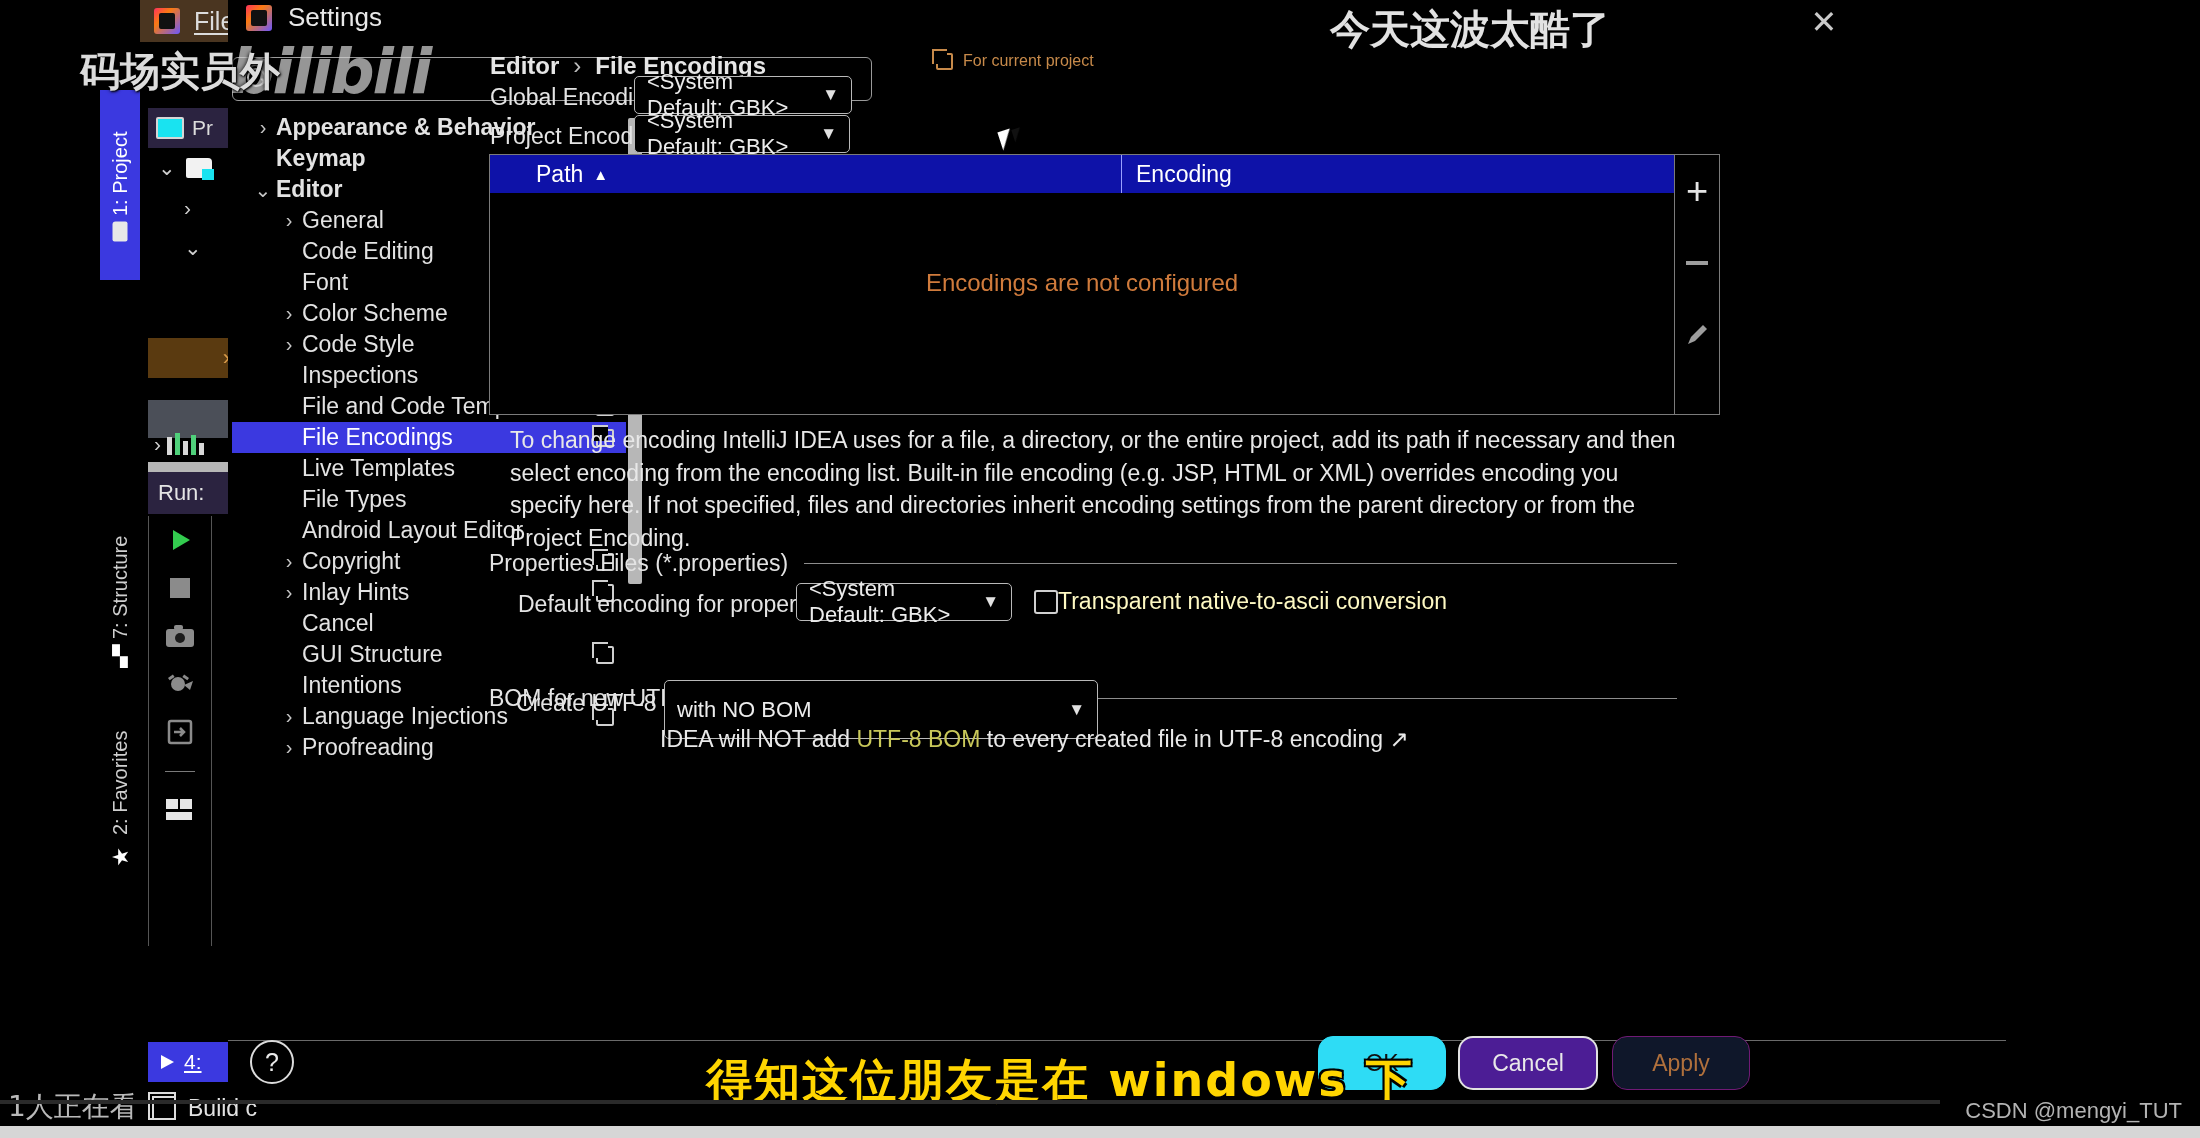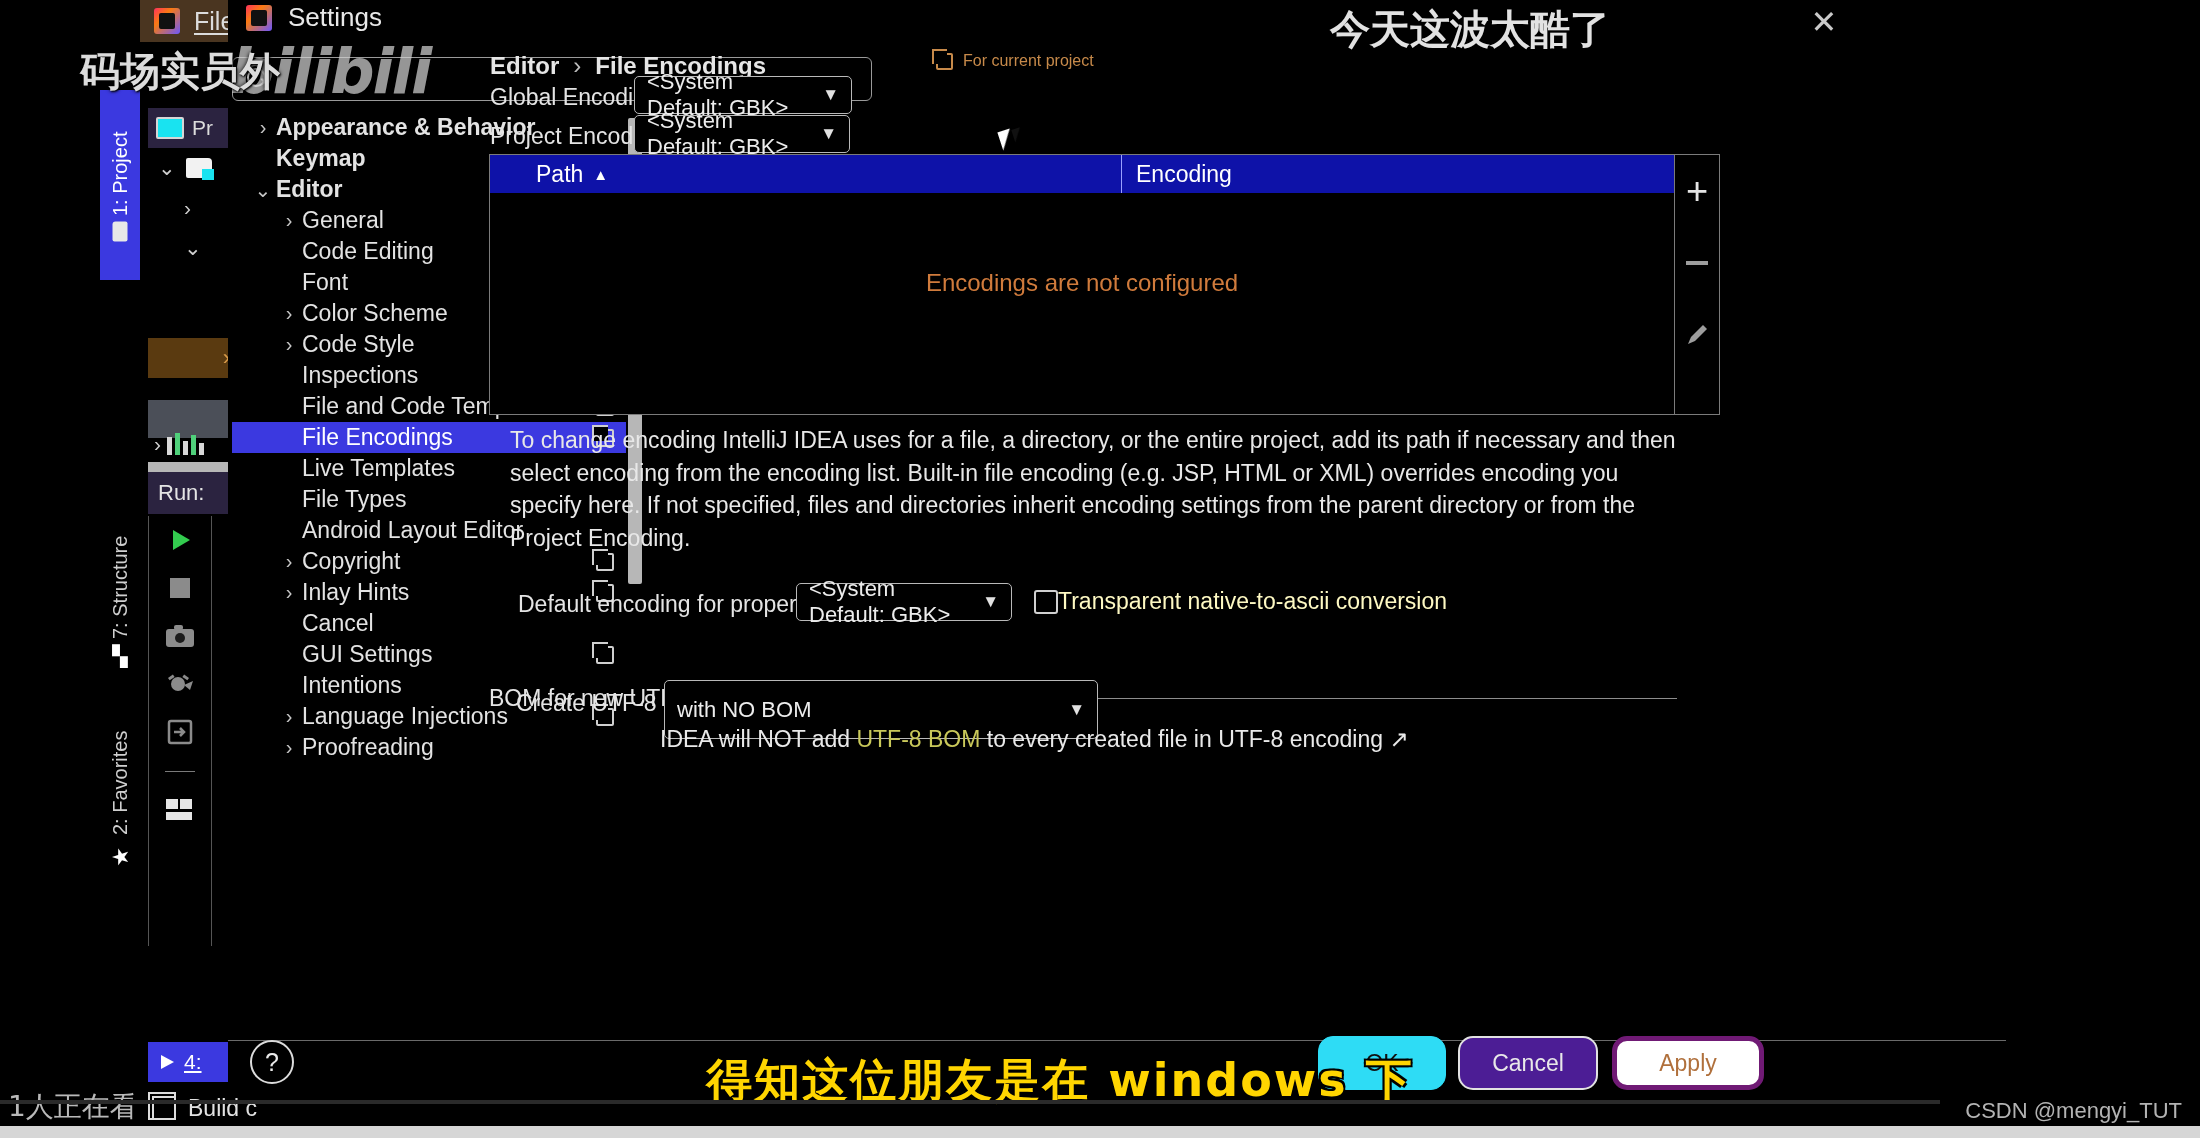--- a/index.html
+++ b/index.html
@@ -185,21 +185,21 @@
     position:absolute; left:22px; top:-4px; width:44px; height:44px; border-radius:50%;
     border:2px solid #dcdcdc; color:#eaeaea; font-size:25px;
     display:flex; align-items:center; justify-content:center;
   }
   .btn {
     position:absolute; top:-8px; height:54px; border-radius:15px;
     display:flex; align-items:center; justify-content:center; font-size:23px;
   }
   .btn-ok { left:1090px; width:128px; background:#2edcf5; color:#111; border:1px solid #2edcf5; }
   .btn-cancel { left:1230px; width:140px; background:#4c1d95; color:#e9e9e9; border:2px solid #e2e2e2; }
-  .btn-apply { left:1384px; width:152px; background:#ffffff; color:#b0703c; border:5px solid #701a75; }
+  .btn-apply { left:1384px; width:138px; background:#0f172a; color:#b0703c; border:1px solid #701a75; }
 
   
   .bili-watermark {
     position:absolute; left:230px; top:35px; font-size:62px; font-weight:bold;
     color:rgba(208,208,208,0.72); letter-spacing:-2px; font-style:italic;
     font-family:"DejaVu Sans", sans-serif; pointer-events:none;
   }
   .danmaku {
     position:absolute; font-family:"DejaVu Sans", sans-serif; color:#e2e2e2;
     text-shadow: 0 0 4px #000, 1px 1px 2px #000;
@@ -427,21 +427,21 @@
           <span class="arrow">›</span>
           <span class="lbl">Inlay Hints</span>
           <span class="copy-ico"></span>
         </div>
         <div class="tree-item" style="padding-left: 44px;">
           <span class="arrow none"></span>
           <span class="lbl">Cancel</span>
         </div>
         <div class="tree-item" style="padding-left: 44px;">
           <span class="arrow none"></span>
-          <span class="lbl">GUI Settings</span>
+          <span class="lbl">GUI Structure</span>
           <span class="copy-ico"></span>
         </div>
         <div class="tree-item" style="padding-left: 44px;">
           <span class="arrow none"></span>
           <span class="lbl">Intentions</span>
         </div>
         <div class="tree-item" style="padding-left: 44px;">
           <span class="arrow">›</span>
           <span class="lbl">Language Injections</span>
           <span class="copy-ico"></span>
@@ -503,20 +503,24 @@
         </div>
         <div class="side-btn">
           <svg width="30" height="30" viewBox="0 0 30 30">
             <path d="M6 24 L9 17 L21 5 L25 9 L13 21 Z" fill="#9d9d9d"></path>
           </svg>
         </div>
       </div>
 
       <div class="helptext">To change encoding IntelliJ IDEA uses for a file, a directory, or the entire project, add its path if necessary and then select encoding from the encoding list. Built-in file encoding (e.g. JSP, HTML or XML) overrides encoding you specify here. If not specified, files and directories inherit encoding settings from the parent directory or from the Project Encoding.</div>
 
+      <div class="group-head" style="left:3px; top:550px;">
+        <span class="gtitle">Properties Files (*.properties)</span>
+        <span class="gline"></span>
+      </div>
       <div class="row-label" style="left:32px; top:591px;">Default encoding for properties files:</div>
       <div class="combo" style="left:310px; top:583px; width:216px; height:38px;">
         <span>&lt;System Default: GBK&gt;</span>
         <span class="caret">▼</span>
       </div>
       <div class="checkbox-row" style="left:548px; top:588px;">
         <span class="cbx"></span>
         <span>Transparent native-to-ascii conversion</span>
       </div>
 

